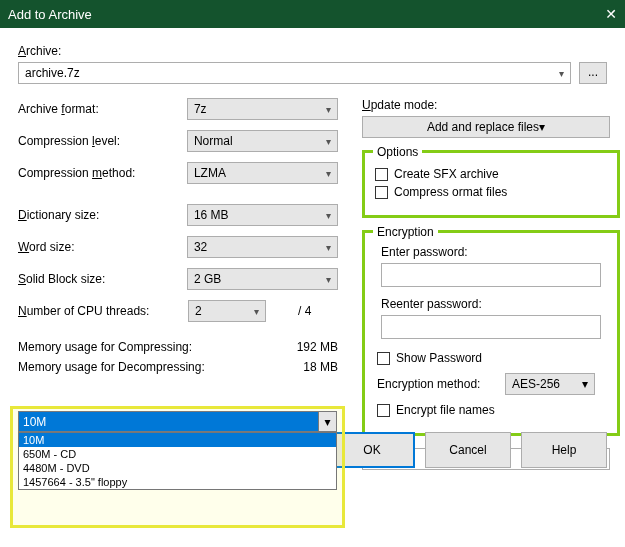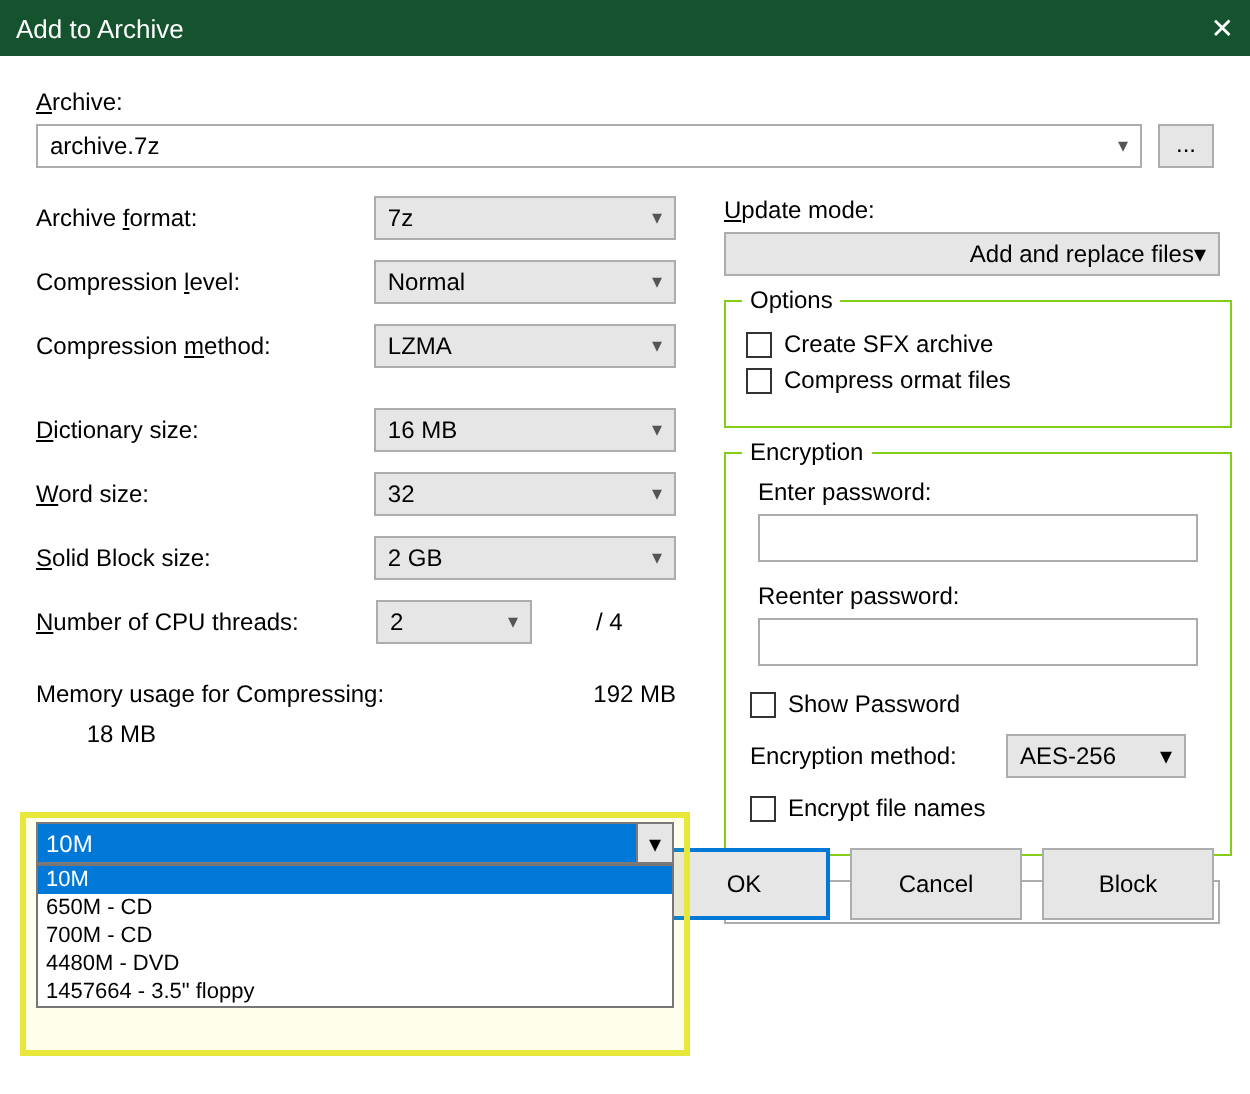--- a/index.html
+++ b/index.html
@@ -12,21 +12,21 @@
 .row.gap{margin-bottom:14px}
 .lbl{width:170px}
 .lbl u{text-decoration:underline}
 .combo{background:#e6e6e6;border:1px solid #adadad;height:22px;display:flex;align-items:center;padding:0 6px;justify-content:space-between;width:152px}
 .combo .chev{font-size:10px;color:#555}
 .txt{background:#fff;border:1px solid #adadad;height:22px;padding:0 6px;display:flex;align-items:center;flex:1}
 .btn-sq{width:28px;height:22px;background:#e6e6e6;border:1px solid #adadad;margin-left:8px;text-align:center;line-height:18px}
 .cols{display:flex;gap:24px}
 .left{width:320px}
 .right{flex:1}
-.group{border:1px solid #84cc16;padding:10px 10px 12px 10px;margin-bottom:12px;position:relative}
+.group{border:3px solid #84cc16;padding:10px 10px 12px 10px;margin-bottom:12px;position:relative}
 .group .legend{position:absolute;top:-8px;left:8px;background:#fff;padding:0 4px}
 .chk{display:flex;align-items:center;margin:4px 0}
 .chk .box{width:13px;height:13px;border:1px solid #333;margin-right:6px;background:#fff}
 .memrow{display:flex;justify-content:space-between;margin:6px 0}
 .memval{text-align:right;width:60px}
 .cpu-row{display:flex;align-items:center}
 .cpu-row .combo{width:78px}
 .cpu-row .slash{margin:0 8px 0 32px}
 .highlight{position:absolute;left:10px;top:378px;width:335px;height:122px;border:3px solid #e8e83a;background:rgba(255,255,0,0.08);z-index:3;pointer-events:none}
 .split-area{position:absolute;left:18px;top:383px;width:319px;z-index:5}
@@ -35,21 +35,21 @@
 .split-txt{flex:1;height:21px;border:1px solid #7a7a7a;background:#0078d7;color:#fff;padding:0 4px;display:flex;align-items:center}
 .split-txt span{color:#fff}
 .split-btn{width:18px;height:21px;border:1px solid #7a7a7a;border-left:0;background:#e6e6e6;display:flex;align-items:center;justify-content:center}
 .dropdown{background:#fff;border:1px solid #767676;margin-top:0}
 .dropdown .opt{padding:1px 4px;font-size:11px}
 .dropdown .opt.sel{background:#0078d7;color:#fff}
 .enc-input{background:#fff;border:1px solid #adadad;height:24px;width:220px}
 .btns{position:absolute;bottom:12px;right:18px;display:flex;gap:10px}
 .btn{width:86px;height:36px;background:#e6e6e6;border:1px solid #adadad;display:flex;align-items:center;justify-content:center}
 .btn.primary{border:2px solid #0078d7}
-.wide-combo{background:#e6e6e6;border:1px solid #adadad;height:22px;display:flex;align-items:center;padding:0 6px;justify-content:flex-end;width:248px}
+.wide-combo{background:#e6e6e6;border:1px solid #adadad;height:22px;display:flex;align-items:center;padding:0 6px;justify-content:center;width:248px}
 .txt-block{background:#fff;border:1px solid #adadad;height:22px;width:248px}
 .small-combo{background:#e6e6e6;border:1px solid #adadad;height:22px;display:flex;align-items:center;padding:0 6px;justify-content:space-between;width:90px}
 </style>
 </head>
 <body>
 
 <div class="titlebar">
   <span class="t">Add to Archive</span>
   <span class="x">✕</span>
 </div>
@@ -114,20 +114,21 @@
             <span>2</span>
             <span class="chev">▾</span>
           </div>
           <span class="slash">/  4</span>
         </div>
       <div class="memrow" style="margin-top:18px">
           <span>Memory usage for Compressing:</span>
           <span class="memval">192 MB</span>
         </div>
       <div class="memrow">
+          <span>Memory usage for Decompressing:</span>
           <span class="memval">18 MB</span>
         </div>
     </div>
 
     <div class="right">
       <div style="margin-bottom:4px"><u>U</u>pdate mode:</div>
       <div class="wide-combo">
           <span>Add and replace files</span>
           <span class="chev">▾</span>
         </div>
@@ -178,24 +179,23 @@
       <div class="split-txt">
           <span>10M</span>
         </div>
       <div class="split-btn">
           <span class="chev">▾</span>
         </div>
     </div>
     <div class="dropdown">
       <div class="opt sel">10M</div>
       <div class="opt">650M - CD</div>
-      <div class="opt">700M - CD</div>
       <div class="opt">4480M - DVD</div>
       <div class="opt">1457664 - 3.5" floppy</div>
     </div>
   </div>
 
   <div class="btns">
     <div class="btn primary">OK</div>
     <div class="btn">Cancel</div>
-    <div class="btn">Block</div>
+    <div class="btn">Help</div>
   </div>
 </div>
 
 </body></html>

